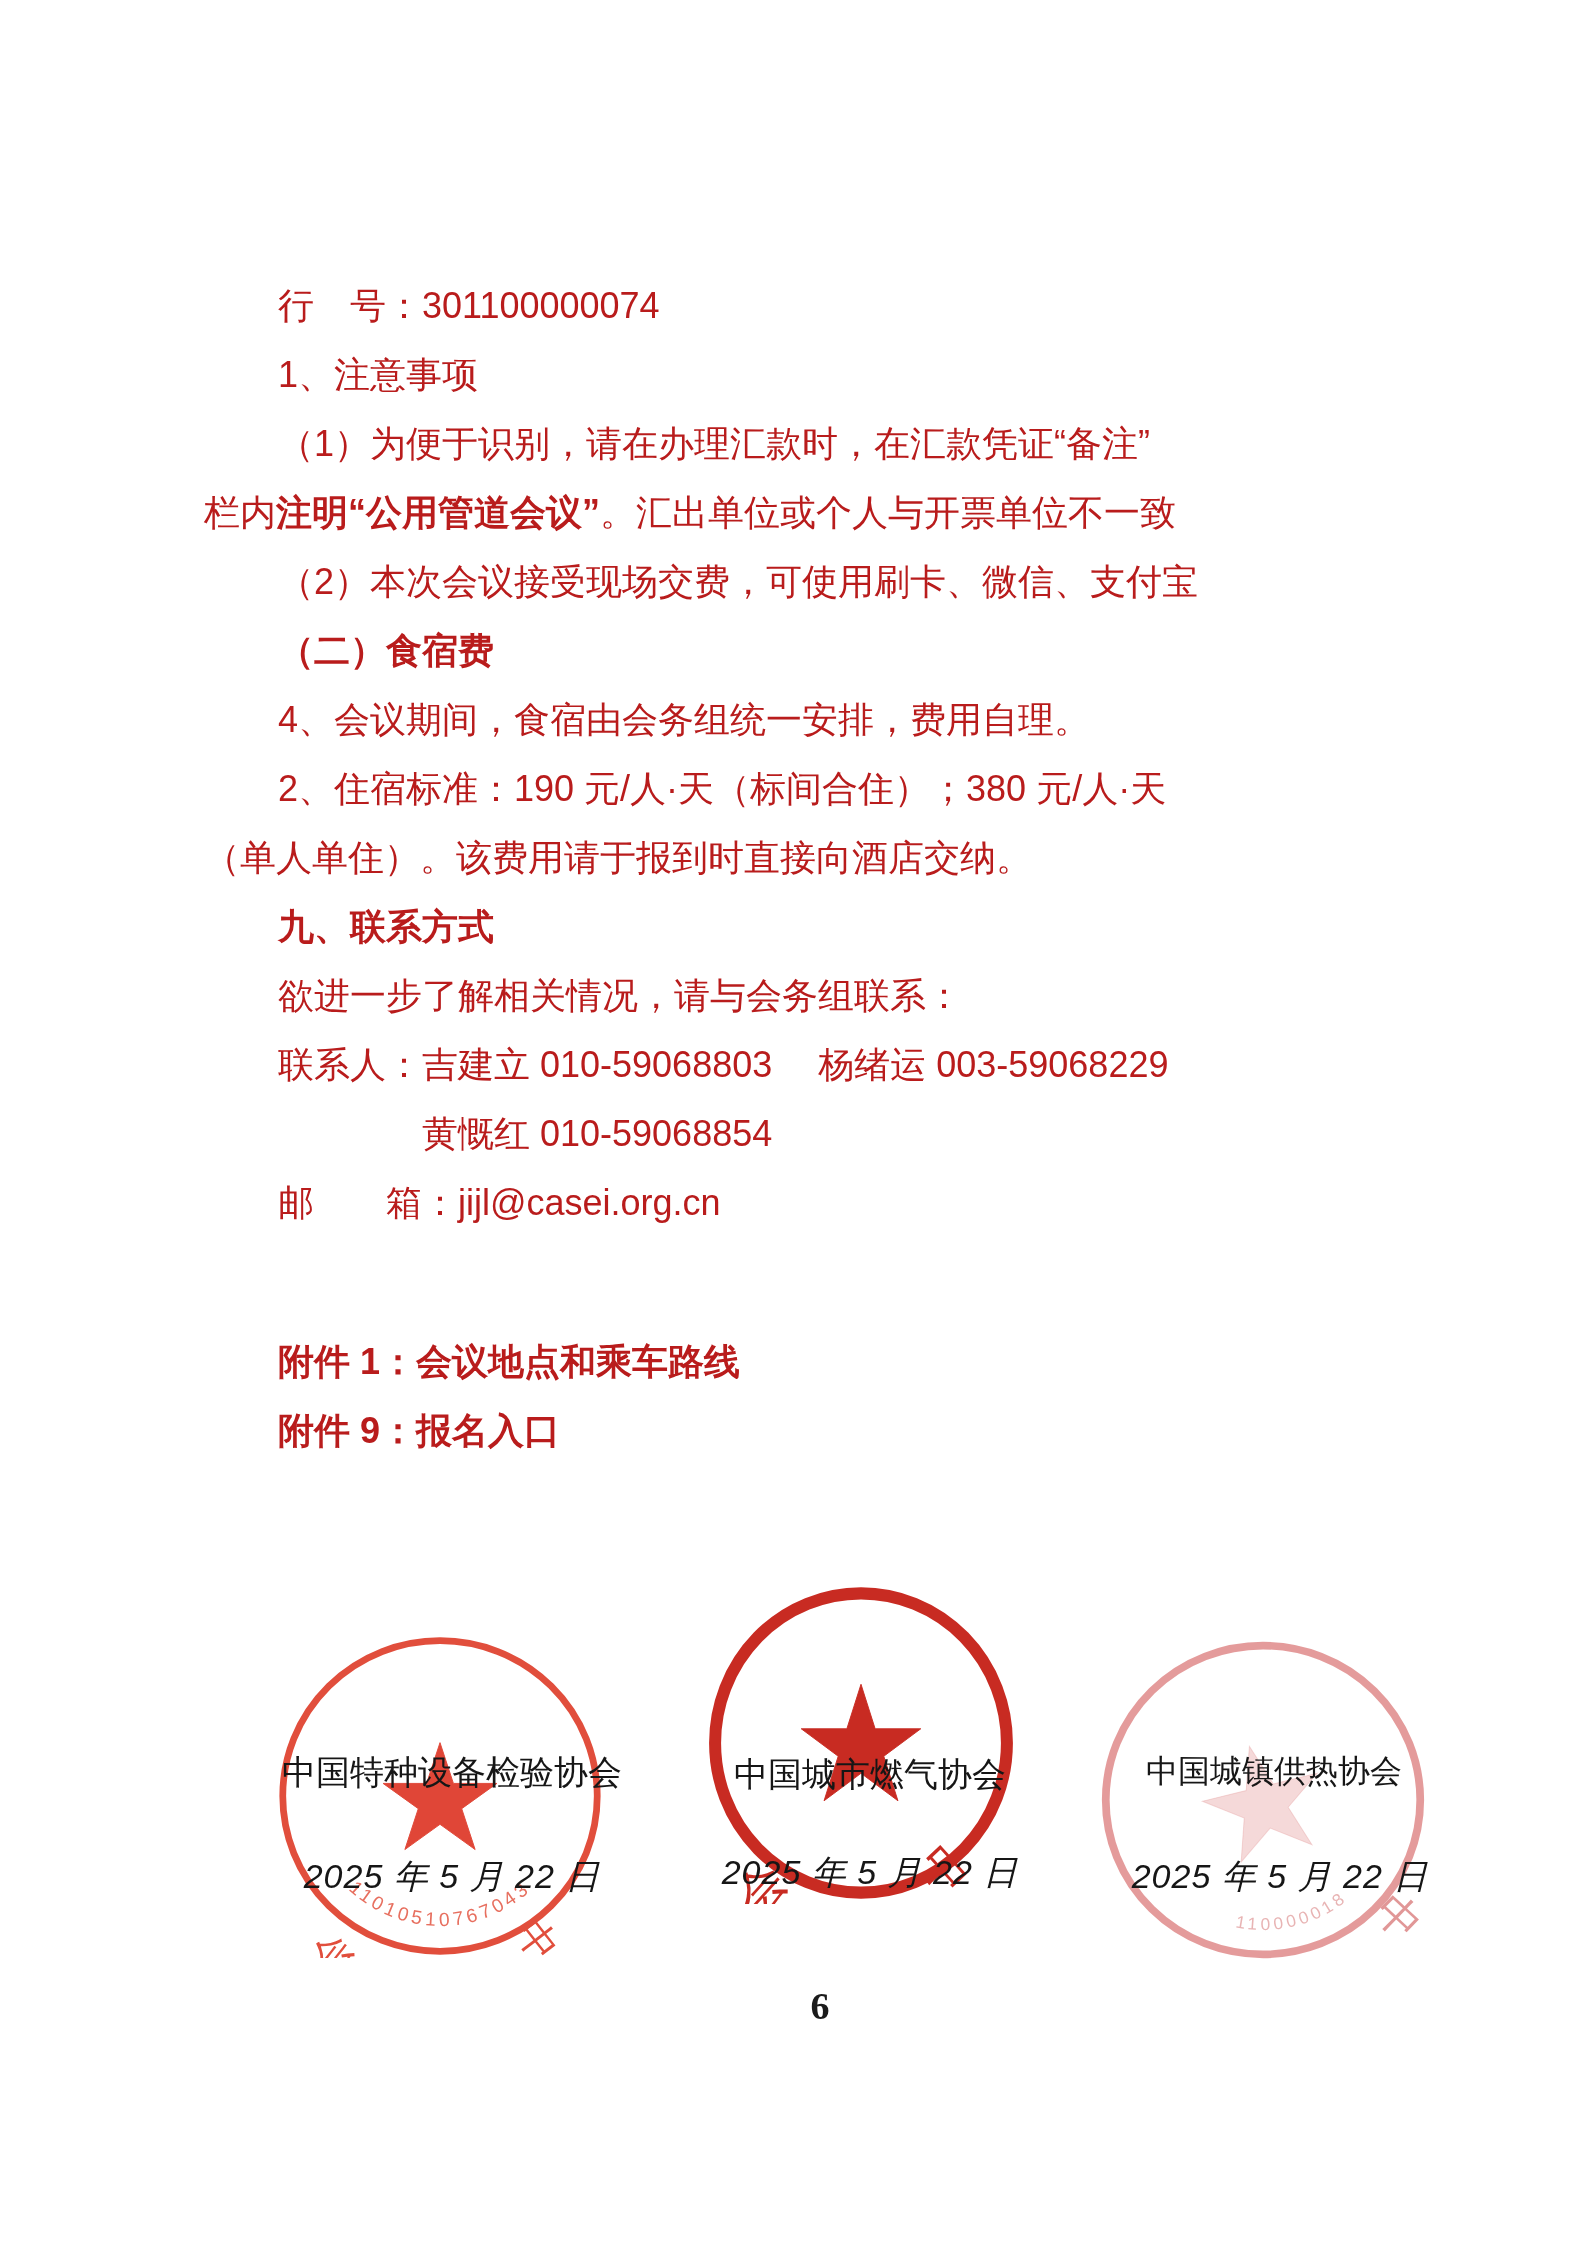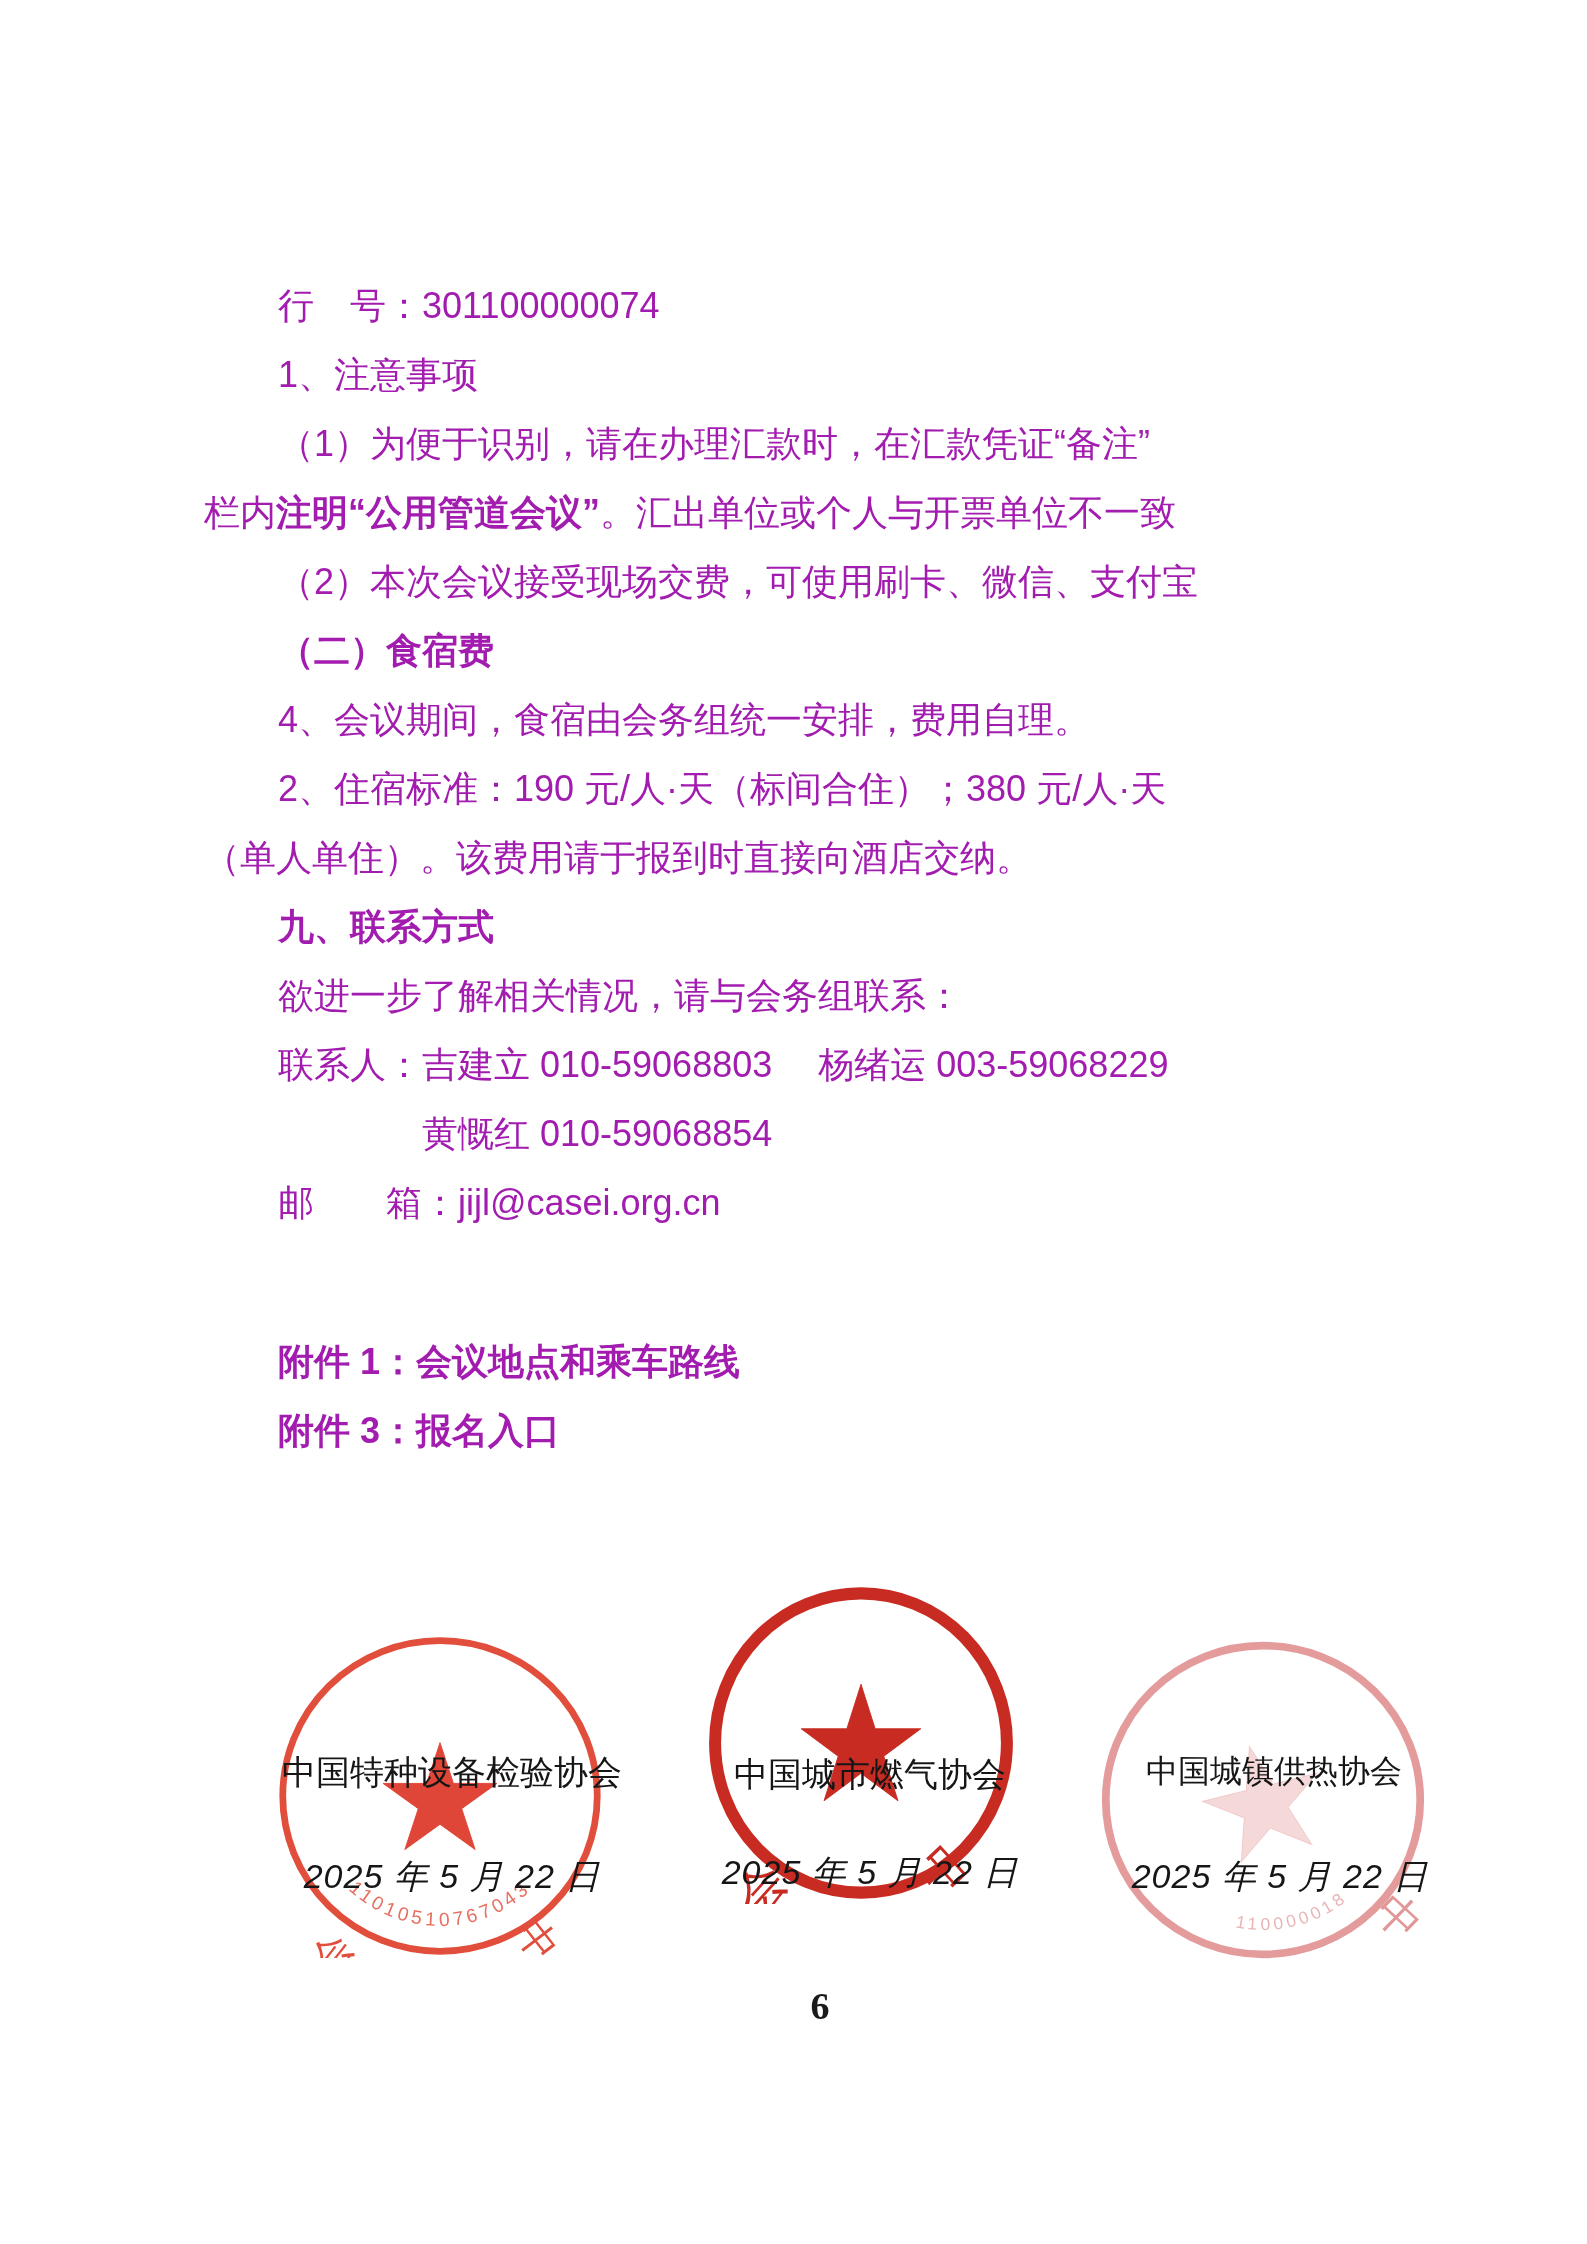--- a/index.html
+++ b/index.html
@@ -3,21 +3,21 @@
 <meta charset="utf-8">
 <style>
   html,body{margin:0;padding:0;background:#9a9a9a;}
   .page{
     position:relative;width:1587px;height:2244px;background:#ffffff;
     overflow:hidden;font-family:"Liberation Sans",sans-serif;margin:0 auto;
   }
   
   .doc{
     position:absolute;left:204px;top:271px;width:1200px;
-    color:#a21caf;font-size:36px;line-height:69px;
+    color:#b91c1c;font-size:36px;line-height:69px;
   }
   .line{height:69px;white-space:pre;}
   .line span.b{font-weight:bold;}
   .indent-1{text-indent:74px;}
   .indent-2{text-indent:218px;}
   .gap-before{margin-top:90px;}
   
   .seal{position:absolute;pointer-events:none;}
   .seal svg{width:100%;height:100%;display:block;}
   #seal-0{left:276px;top:1634px;width:328px;height:324px;opacity:.9;}
@@ -52,21 +52,21 @@
       <div class="line indent-1"><span class="b">（二）食宿费</span></div>
       <div class="line indent-1"><span>4、会议期间，食宿由会务组统一安排，费用自理。</span></div>
       <div class="line indent-1"><span>2、住宿标准：190 元/人·天（标间合住）；380 元/人·天</span></div>
       <div class="line indent-0"><span>（单人单住）。该费用请于报到时直接向酒店交纳。</span></div>
       <div class="line indent-1"><span class="b">九、联系方式</span></div>
       <div class="line indent-1"><span>欲进一步了解相关情况，请与会务组联系：</span></div>
       <div class="line indent-1"><span>联系人：吉建立 010-59068803　 杨绪运 003-59068229</span></div>
       <div class="line indent-2"><span>黄慨红 010-59068854</span></div>
       <div class="line indent-1"><span>邮　　箱：jijl@casei.org.cn</span></div>
       <div class="line indent-1 gap-before"><span class="b">附件 1：会议地点和乘车路线</span></div>
-      <div class="line indent-1"><span class="b">附件 3：报名入口</span></div>
+      <div class="line indent-1"><span class="b">附件 9：报名入口</span></div>
     </div>
   <div id="seals-layer">
       <div class="seal" id="seal-0">
         <svg viewBox="0 0 340 340" preserveAspectRatio="none">
        <defs>
             <path id="rim-0" d="M 170 291 A 121 121 0 1 1 169.9 291"></path>
             <path id="ser-0" d="M 71.4 264.5 A 137 137 0 0 0 268.6 264.5"></path>
           </defs>
        <circle cx="170" cy="170" r="163" fill="none" stroke="#de3b28" stroke-width="7"></circle>
        <g transform="rotate(0 170 170)">

